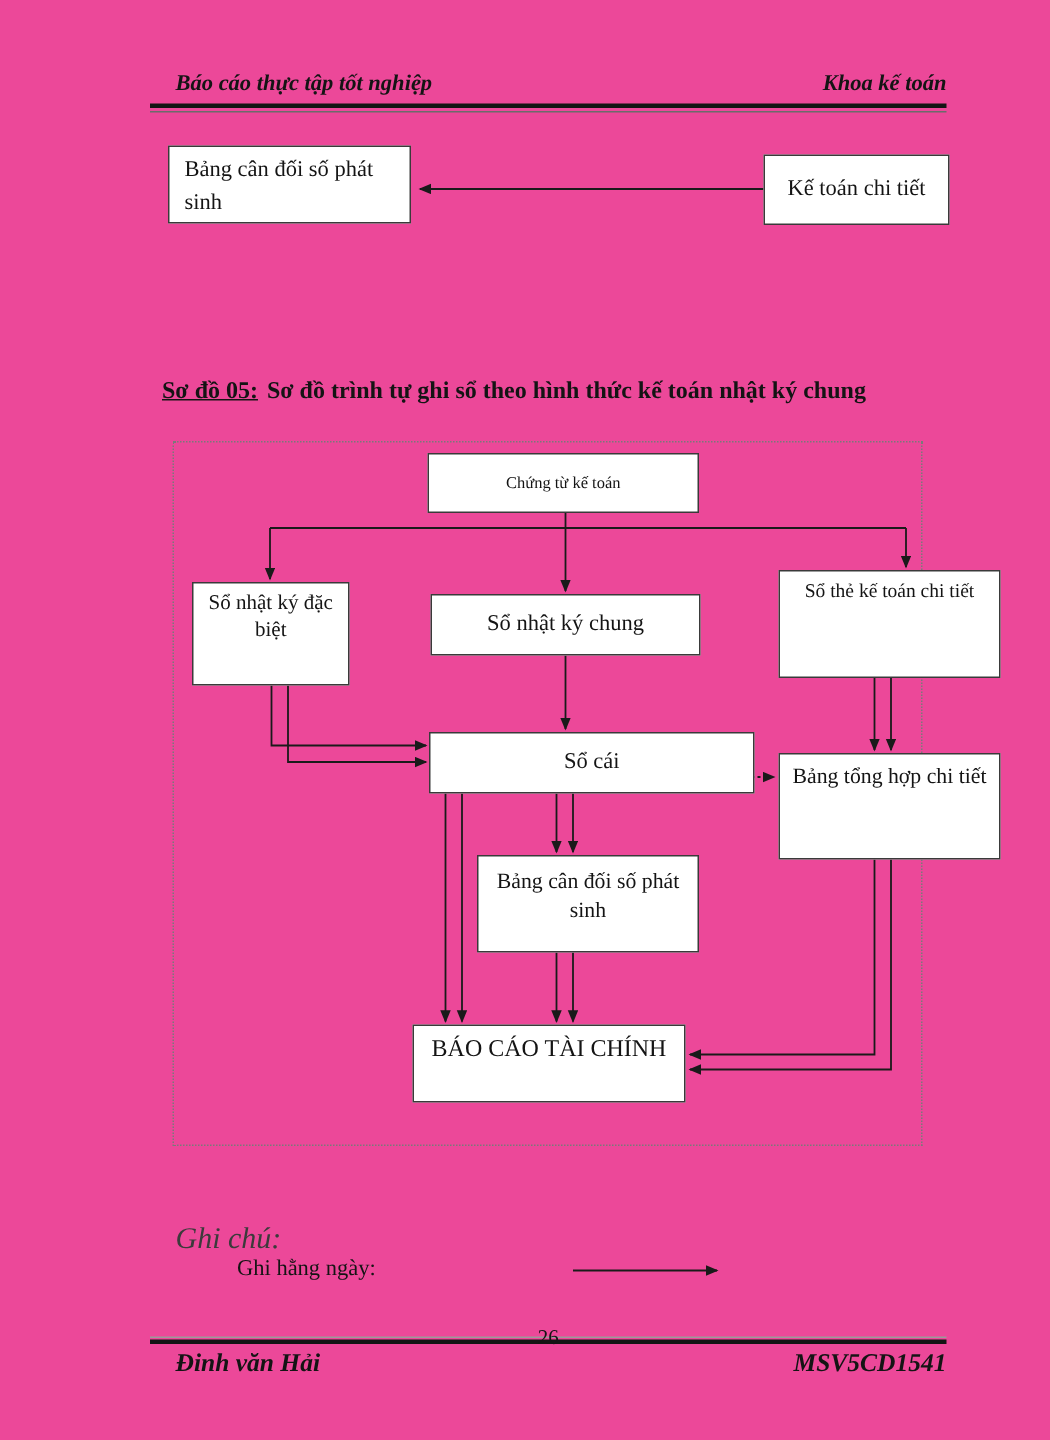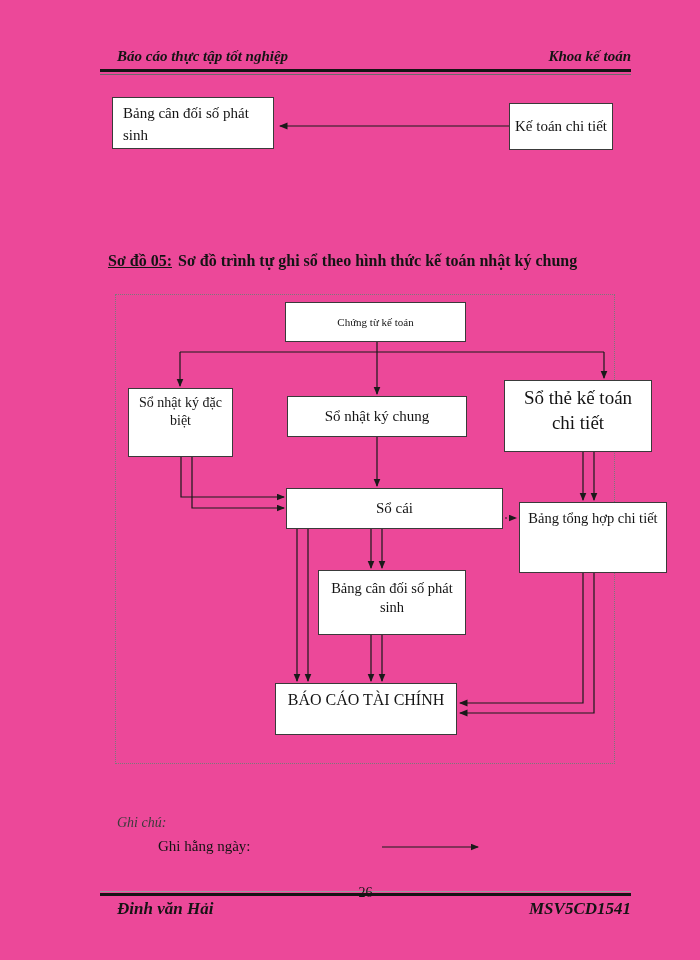--- a/index.html
+++ b/index.html
@@ -21,37 +21,37 @@
   }
   .fbox.vcenter{display:flex;align-items:center;justify-content:center;}
   
   #flow-frame{
     position:absolute;left:115px;top:294px;width:500px;height:470px;
     border:1px dotted #7a7a7a;box-sizing:border-box;z-index:1;background:transparent;
   }
   #connectors{position:absolute;left:0;top:0;z-index:2;pointer-events:none;}
   .title-line{position:absolute;left:108px;top:252px;font-size:16px;font-weight:bold;white-space:nowrap;}
   .title-line .u{text-decoration:underline;margin-right:6px;}
-  .legend-title{position:absolute;left:117px;top:815px;font-size:14px;font-style:italic;color:#3b3b3b;}
+  .legend-title{position:absolute;left:117px;top:815px;font-size:20px;font-style:italic;color:#3b3b3b;}
   .legend-item{position:absolute;left:158px;top:838px;font-size:15px;}
   .ftr{font-size:17px;font-weight:bold;font-style:italic;white-space:nowrap;}
   .pagenum{position:absolute;left:100px;top:885px;width:531px;text-align:center;font-size:14px;z-index:4;}
 </style>
 </head>
 <body>
 
 <div id="page">
 
   <div class="abs hdr" style="left:117px;top:48px;">Báo cáo thực tập tốt nghiệp</div>
   <div class="abs hdr" style="left:400px;top:48px;width:231px;text-align:right;">Khoa kế toán</div>
   <div class="rule" style="left:100px;top:69px;width:531px;height:3px;"></div>
   <div class="rule-thin" style="left:100px;top:74px;width:531px;height:1px;"></div>
 
   <div class="fbox" style="left:112px;top:97px;width:162px;height:52px;text-align:left;padding:5px 8px 0 10px;font-size:15px;line-height:1.45;">Bảng cân đối số phát sinh</div>
-  <div class="fbox vcenter" style="left:509px;top:103px;width:104px;height:47px;font-size:15px;">Kế toán chi tiết</div>
+  <div class="fbox vcenter" style="left:509px;top:103px;width:124px;height:47px;font-size:15px;">Kế toán chi tiết</div>
 
   <div class="title-line">
     <span class="u">Sơ đồ 05:</span><span>Sơ đồ  trình tự ghi sổ theo hình thức kế toán nhật ký chung</span>
   </div>
 
   <div id="flow-frame"></div>
 
   <svg id="connectors" width="700" height="960" viewBox="0 0 700 960">
     <defs>
       <marker id="ah" markerWidth="9" markerHeight="8" refX="7.5" refY="3.5" orient="auto" markerUnits="userSpaceOnUse">
@@ -93,21 +93,21 @@
       <polyline points="382,847 478,847" marker-end="url(#ah)"></polyline>
     </g>
   </svg>
 
   <div class="fbox vcenter" style="left:285px;top:302px;width:181px;height:40px;font-size:11px;">Chứng từ kế toán</div>
 
   <div class="fbox" style="left:128px;top:388px;width:105px;height:69px;padding-top:5px;font-size:14px;">Sổ nhật ký đặc biệt</div>
 
   <div class="fbox vcenter" style="left:287px;top:396px;width:180px;height:41px;font-size:15px;">Sổ nhật ký chung</div>
 
-  <div class="fbox" style="left:504px;top:380px;width:148px;height:72px;padding:4px 6px 0 6px;font-size:19px;font-family:Liberation Serif, serif;">Sổ thẻ kế toán chi tiết</div>
+  <div class="fbox" style="left:519px;top:380px;width:148px;height:72px;padding:4px 6px 0 6px;font-size:13px;font-family:Liberation Serif, serif;">Sổ thẻ kế toán chi tiết</div>
 
   <div class="fbox vcenter" style="left:286px;top:488px;width:217px;height:41px;font-size:15px;">Sổ cái</div>
 
   <div class="fbox" style="left:519px;top:502px;width:148px;height:71px;padding:6px 6px 0 6px;font-size:14.5px;">Bảng tổng hợp chi tiết</div>
 
   <div class="fbox" style="left:318px;top:570px;width:148px;height:65px;padding:8px 8px 0 8px;font-size:14.5px;">Bảng cân đối số phát sinh</div>
 
   <div class="fbox" style="left:275px;top:683px;width:182px;height:52px;padding-top:5px;font-size:16px;">BÁO CÁO TÀI CHÍNH</div>
 
   <div class="legend-title">Ghi chú:</div>

